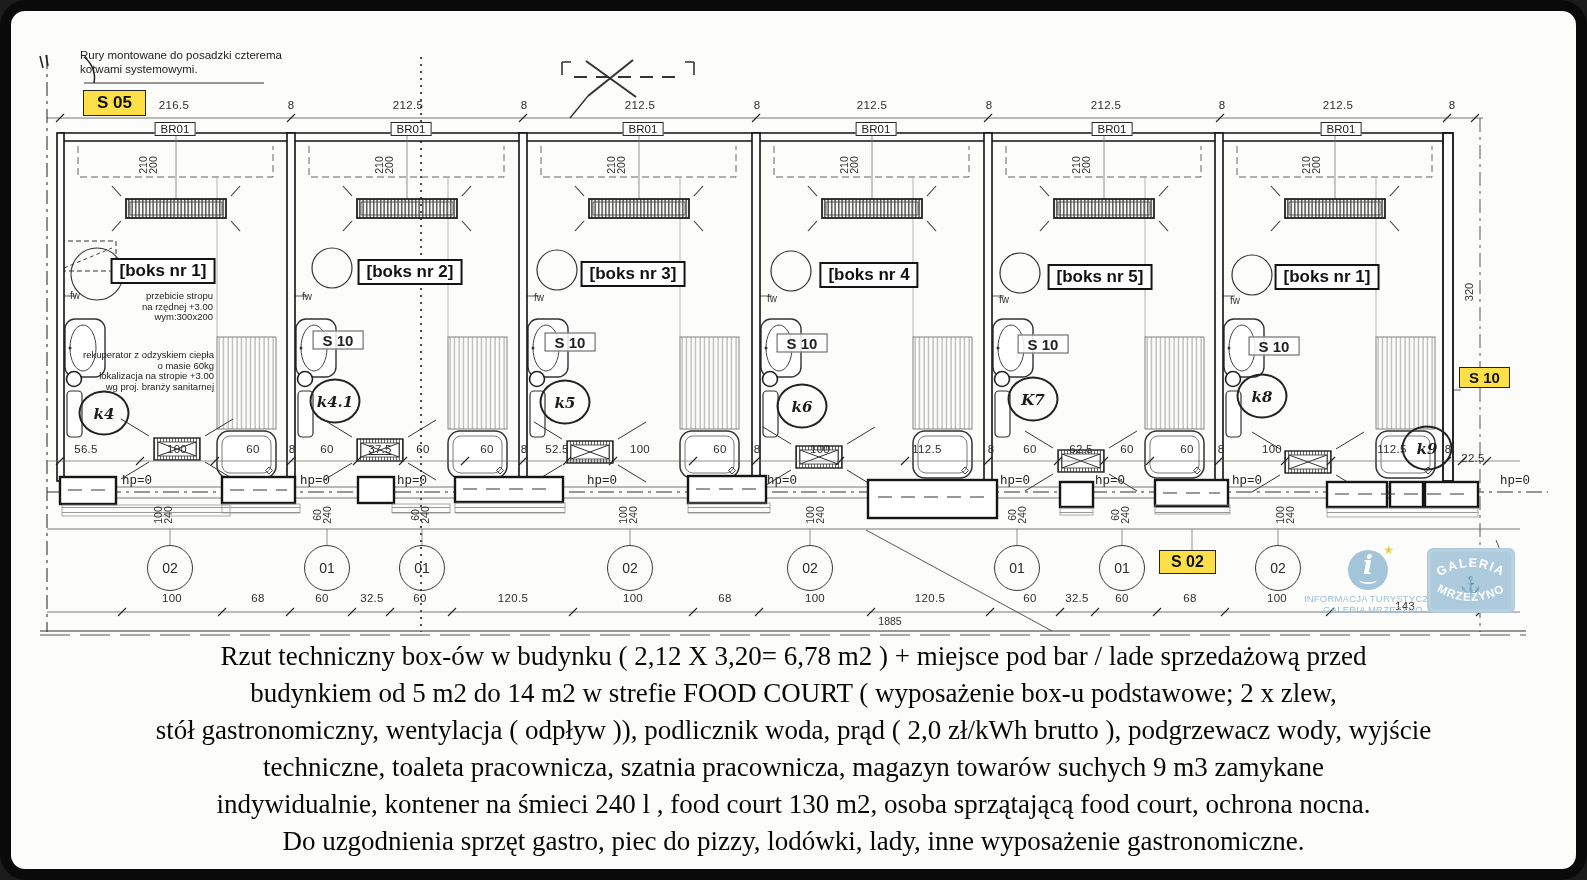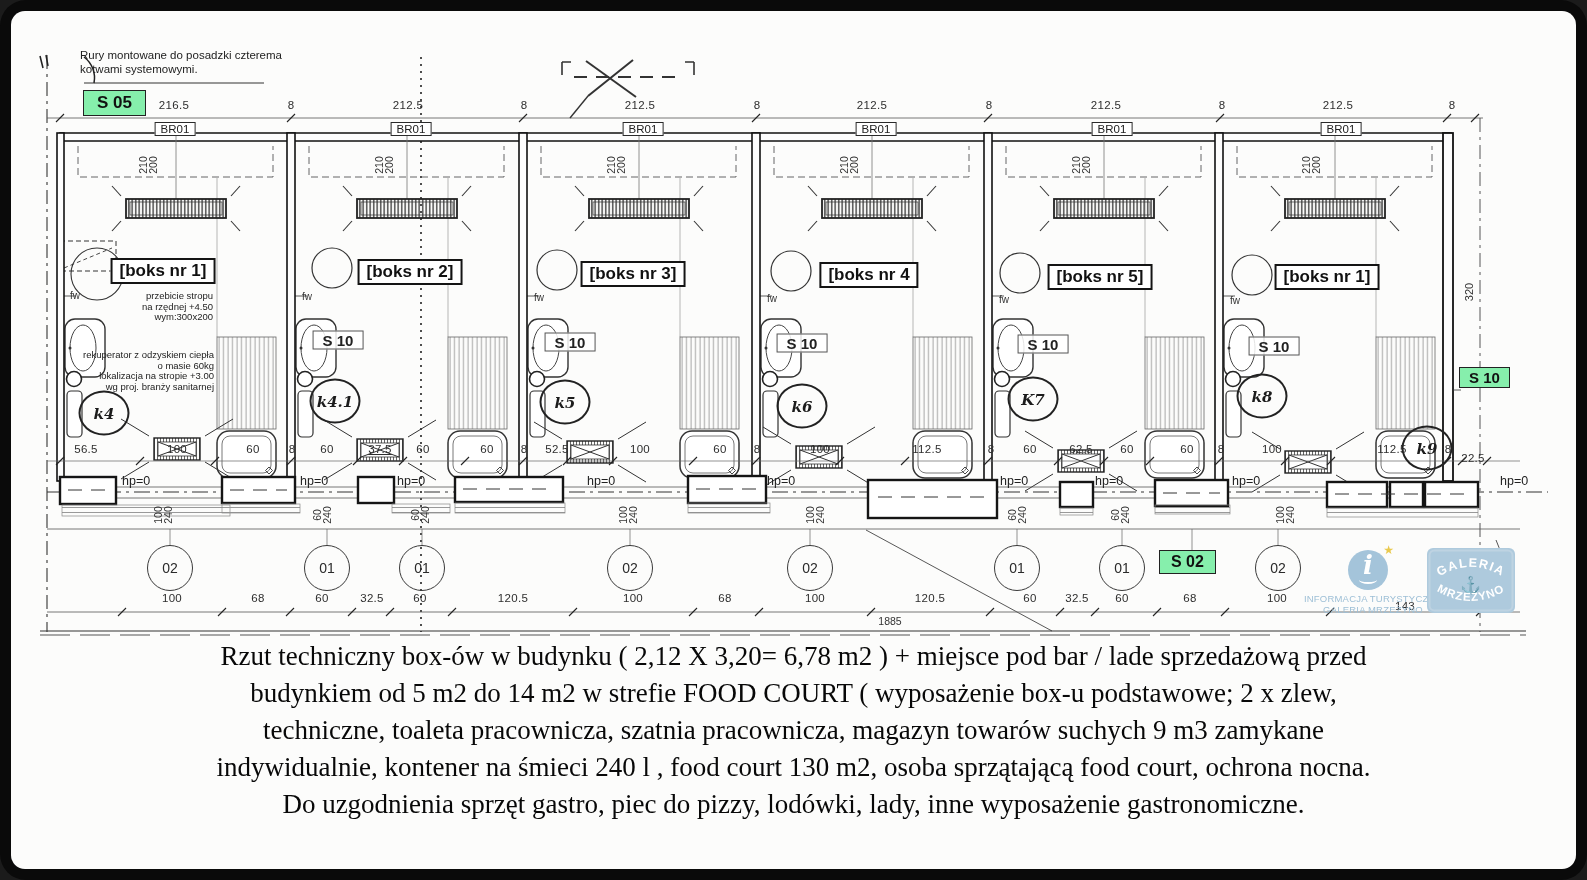--- a/index.html
+++ b/index.html
@@ -15,23 +15,23 @@
   .total{position:absolute;transform:translateX(-50%);top:615px;font-size:10.5px;color:#333;}
   .br01tag{position:absolute;top:122px;transform:translateX(-50%);border:1.3px solid #2a2a2a;background:#fff;padding:0 5px;font-size:11.5px;color:#222;}
   .duct{position:absolute;top:165px;transform:translate(-50%,-50%) rotate(-90deg);font-size:10.5px;line-height:10px;color:#333;text-align:center;}
   .duct span{display:block;}
   .vdim{position:absolute;top:515px;transform:translate(-50%,-50%) rotate(-90deg);font-size:10.5px;line-height:10px;color:#333;text-align:center;}
   .vdim span{display:block;}
   .boxname{position:absolute;transform:translate(-50%,-50%);border:2px solid #141414;background:#fff;padding:1px 7px;font-size:17px;font-weight:700;color:#111;white-space:nowrap;}
   .s10tag{position:absolute;transform:translate(-50%,-50%);border:1.3px solid #555;background:rgba(255,255,255,.85);padding:0 9px;font-size:15px;font-weight:600;color:#222;white-space:nowrap;}
   .ktag{position:absolute;transform:translate(-50%,-50%);width:47px;height:41px;border:2px solid #222;border-radius:50%;display:flex;align-items:center;justify-content:center;font:italic 600 15px "DejaVu Serif",serif;color:#1c1c1c;}
   .fwtag{position:absolute;font-size:10px;color:#333;}
-  .hptag{position:absolute;top:474px;font-size:12.5px;color:#222;white-space:nowrap;}
+  .hptag{position:absolute;top:474px;font-size:12.5px;color:#222;white-space:nowrap;font-family:Liberation Mono, monospace;}
   .axis-circle{position:absolute;top:545px;transform:translateX(-50%);width:44px;height:44px;border:1.6px solid #3a3a3a;border-radius:50%;display:flex;align-items:center;justify-content:center;font-size:14px;color:#2a2a2a;}
-  .tag{position:absolute;border:1.7px solid #222;background:#86efac;color:#111;font-weight:600;white-space:nowrap;}
+  .tag{position:absolute;border:1.7px solid #222;background:#fde047;color:#111;font-weight:600;white-space:nowrap;}
   .s05{left:83px;top:90px;font-size:17px;padding:2px 13px;}
   .s02{left:1159px;top:550px;font-size:16px;padding:2px 11px;}
   .s10r{left:1459px;top:367px;font-size:15px;padding:1px 9px;border-width:1.3px;font-weight:600;}
   .note{position:absolute;left:80px;top:49px;font-size:11.5px;line-height:13.5px;color:#222;}
   .b1note{position:absolute;font-size:9.5px;line-height:10.5px;color:#222;text-align:right;}
   .b1a{left:118px;top:291px;width:95px;}
   .b1b{left:62px;top:350px;width:152px;}
   .dim320{position:absolute;left:1469px;top:292px;transform:translate(-50%,-50%) rotate(-90deg);font-size:11px;color:#333;}
   .caption{position:absolute;left:28px;right:28px;top:638px;text-align:center;font-size:27px;line-height:37px;color:#080808;font-family:Liberation Serif, serif;}
   
@@ -462,21 +462,21 @@
         <span class="dim bot-dim" style="left: 1405px; top: 600px;">143</span>
       </div>
 
     <div class="tag s02">S 02</div>
     <div class="tag s10r">S 10</div>
     <span class="total" style="left:890px">1885</span>
     <span class="dim320">320</span>
 
     <div class="b1note b1a">
       <div>przebicie stropu</div>
-      <div>na rzędnej +4.50</div>
+      <div>na rzędnej +3.00</div>
       <div>wym:300x200</div>
     </div>
     <div class="b1note b1b">
       <div>rekuperator z odzyskiem ciepła</div>
       <div>o masie 60kg</div>
       <div>lokalizacja na stropie +3.00</div>
       <div>wg proj. branży sanitarnej</div>
     </div>
 
     <div class="logo">
@@ -502,19 +502,20 @@
           <text fill="#fff" font-size="11.5" font-weight="bold" font-family="Liberation Sans, sans-serif" letter-spacing="1">
             <textPath href="#arcB" startOffset="50%" text-anchor="middle">MRZEŻYNO</textPath>
           </text>
         </svg>
       </div>
     </div>
 
     <div class="caption">
       <div>Rzut techniczny box-ów w budynku ( 2,12 X 3,20= 6,78 m2 )  + miejsce pod bar / lade sprzedażową przed</div>
       <div>budynkiem od 5 m2 do 14 m2 w strefie FOOD COURT ( wyposażenie box-u podstawowe; 2 x zlew,</div>
+      <div>stół gastronomiczny, wentylacja ( odpływ )), podlicznik woda, prąd ( 2,0 zł/kWh brutto ), podgrzewacz wody, wyjście</div>
       <div>techniczne, toaleta pracownicza, szatnia pracownicza, magazyn towarów suchych 9 m3 zamykane</div>
       <div>indywidualnie, kontener na śmieci 240 l , food court 130 m2, osoba sprzątającą food court, ochrona nocna.</div>
       <div>Do uzgodnienia sprzęt gastro, piec do pizzy, lodówki, lady, inne wyposażenie gastronomiczne.</div>
     </div>
 
   </div>
 </div>
 
 </body></html>

